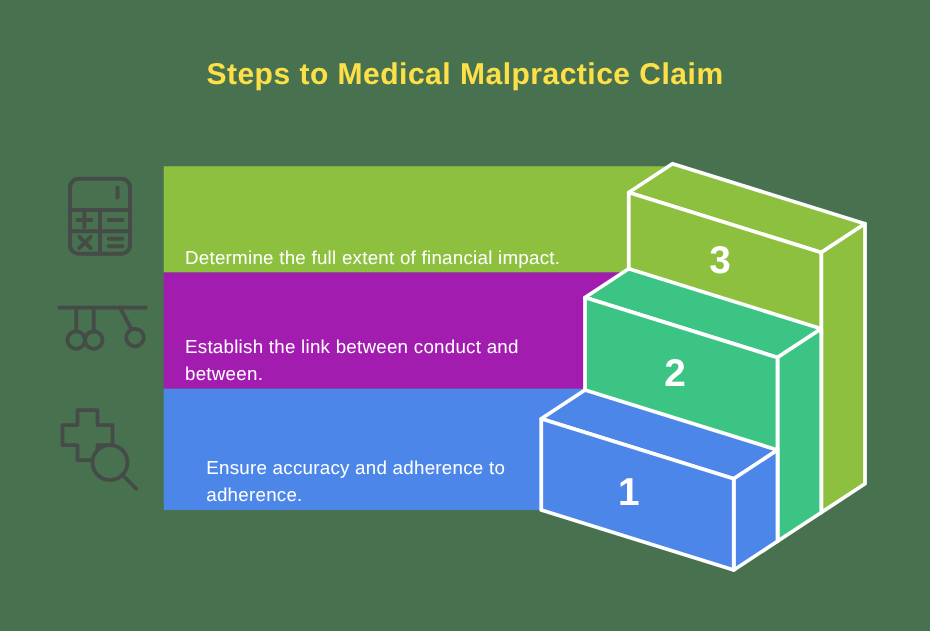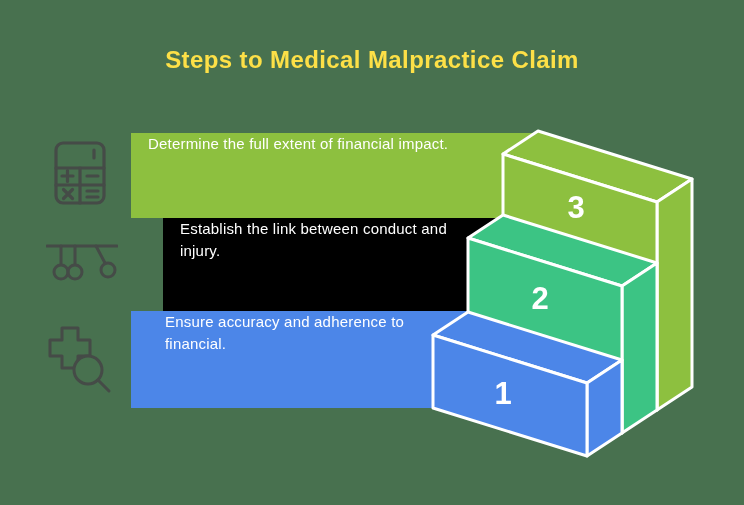--- a/index.html
+++ b/index.html
@@ -1,20 +1,20 @@
 <!DOCTYPE html>
 <html><head>
 <meta charset="utf-8">
 <style>
   html,body{margin:0;padding:0;}
   body{width:744px;height:505px;overflow:hidden;font-family:"Liberation Sans",sans-serif;}
   .stage{position:relative;width:744px;height:505px;background:#48714F;}
   .title{position:absolute;left:0;top:46px;width:744px;text-align:center;
          font-size:24px;font-weight:bold;letter-spacing:.4px;color:#fde047;}
-  .band{position:absolute;left:131px;display:flex;align-items:flex-start;box-sizing:border-box;
+  .band{position:absolute;left:131px;display:flex;align-items:flex-end;box-sizing:border-box;
         padding-left:17px;}
   .band-3{top:133px;width:407px;height:85px;}
   .band-2{top:218px;width:372px;height:93px;}
   .band-1{top:311px;width:337px;height:97px;padding-left:34px;}
   .band-text{color:#ffffff;font-size:15px;font-weight:500;line-height:22px;letter-spacing:.2px;}
   .icon{position:absolute;}
   .icon-calculator{left:54px;top:141px;}
   .icon-cradle{left:46px;top:238px;}
   .icon-medical{left:45px;top:324px;}
   .blocks{position:absolute;left:0;top:0;}
@@ -62,31 +62,31 @@
       <path d="M53 56 L64 67"></path>
     </g>
   </svg>
 
   <div class="band band-3" style="background: rgb(141, 192, 63);">
     <div class="band-text">
       <div>Determine the full extent of financial impact.</div>
     </div>
   </div>
 
-  <div class="band band-2" style="background: #000000; margin-left: 32px;">
+  <div class="band band-2" style="background: #a21caf;">
     <div class="band-text">
       <div>Establish the link between conduct and</div>
-      <div>injury.</div>
+      <div>between.</div>
     </div>
   </div>
 
   <div class="band band-1" style="background: rgb(76, 134, 232);">
     <div class="band-text">
       <div>Ensure accuracy and adherence to</div>
-      <div>financial.</div>
+      <div>adherence.</div>
     </div>
   </div>
 
   <svg class="blocks" width="744" height="505" viewBox="0 0 744 505">
 
     <g>
       <polygon points="503,154 538,131 692,179 657,202" fill="#8DC03F"></polygon>
       <polygon points="657,202 692,179 692,387 657,410" fill="#8DC03F"></polygon>
       <polygon points="503,154 657,202 657,410 503,362" fill="#8DC03F"></polygon>
     </g>

